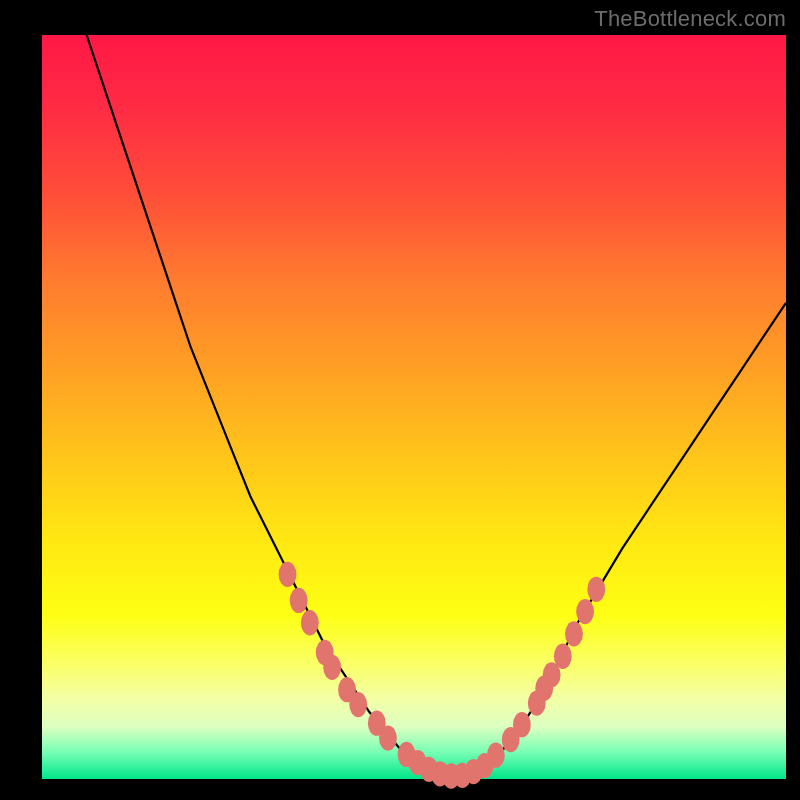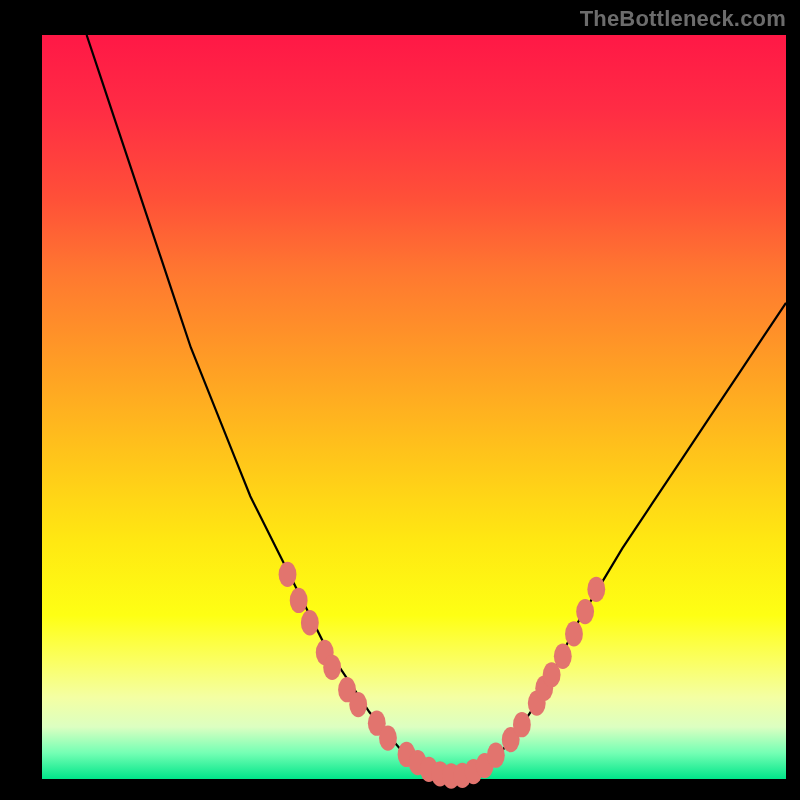--- a/index.html
+++ b/index.html
@@ -40,21 +40,21 @@
       #74ffb4 96.5%,
       #00e589 100%
     );
   }
   .watermark {
     position: absolute;
     top: 6px;
     right: 14px;
     color: #6c6c6c;
     font-size: 22px;
-    font-weight: 700;
+    font-weight: 400;
     font-family: Arial, sans-serif;
     letter-spacing: 0.2px;
   }
   svg.overlay {
     position: absolute;
     left: 0; top: 0;
     width: 744px; height: 744px;
     overflow: visible;
   }
 </style>

